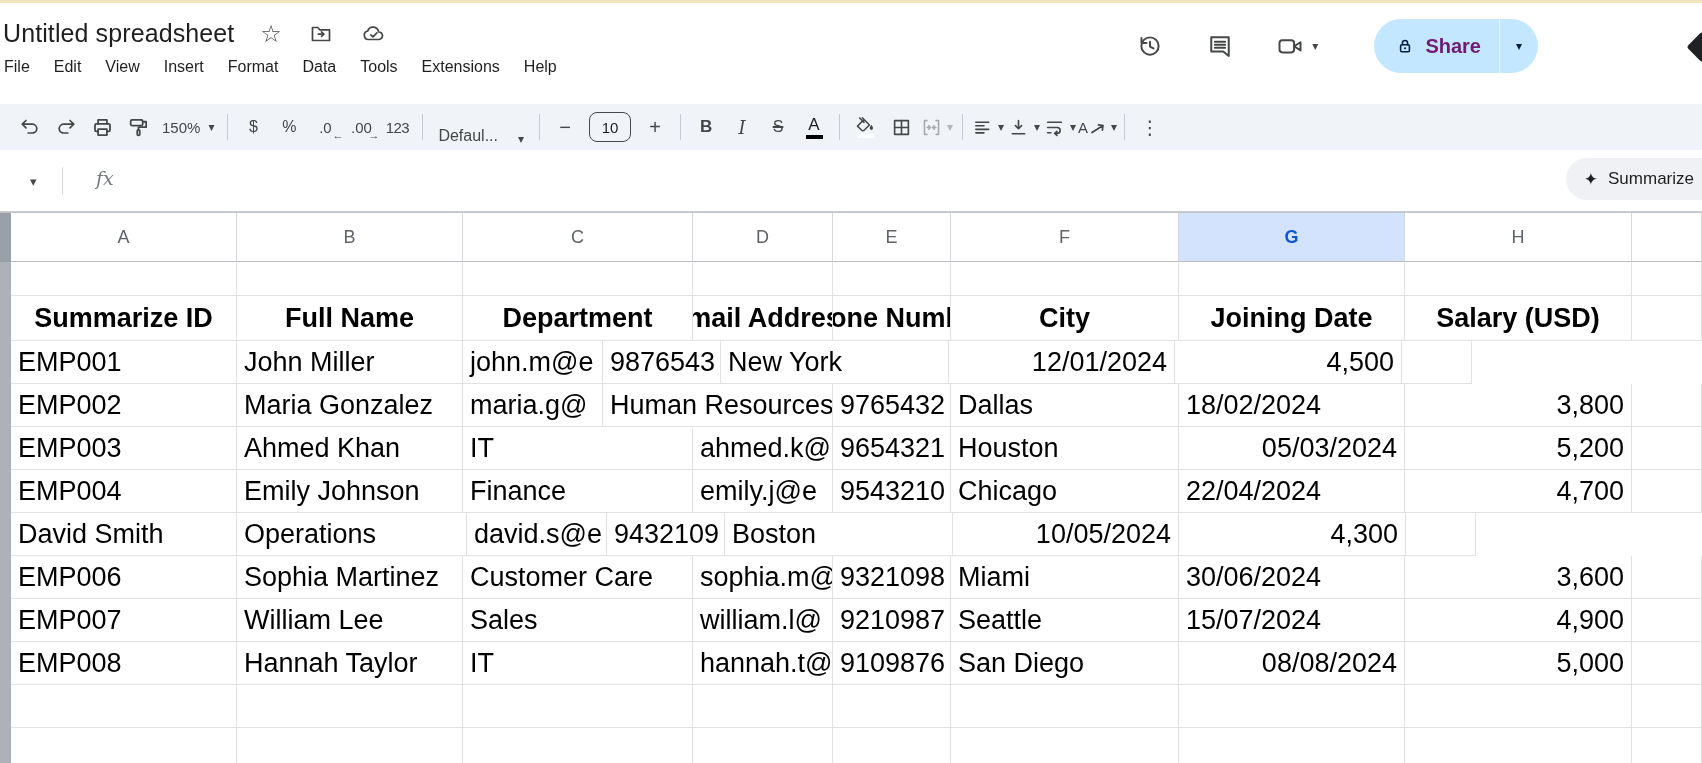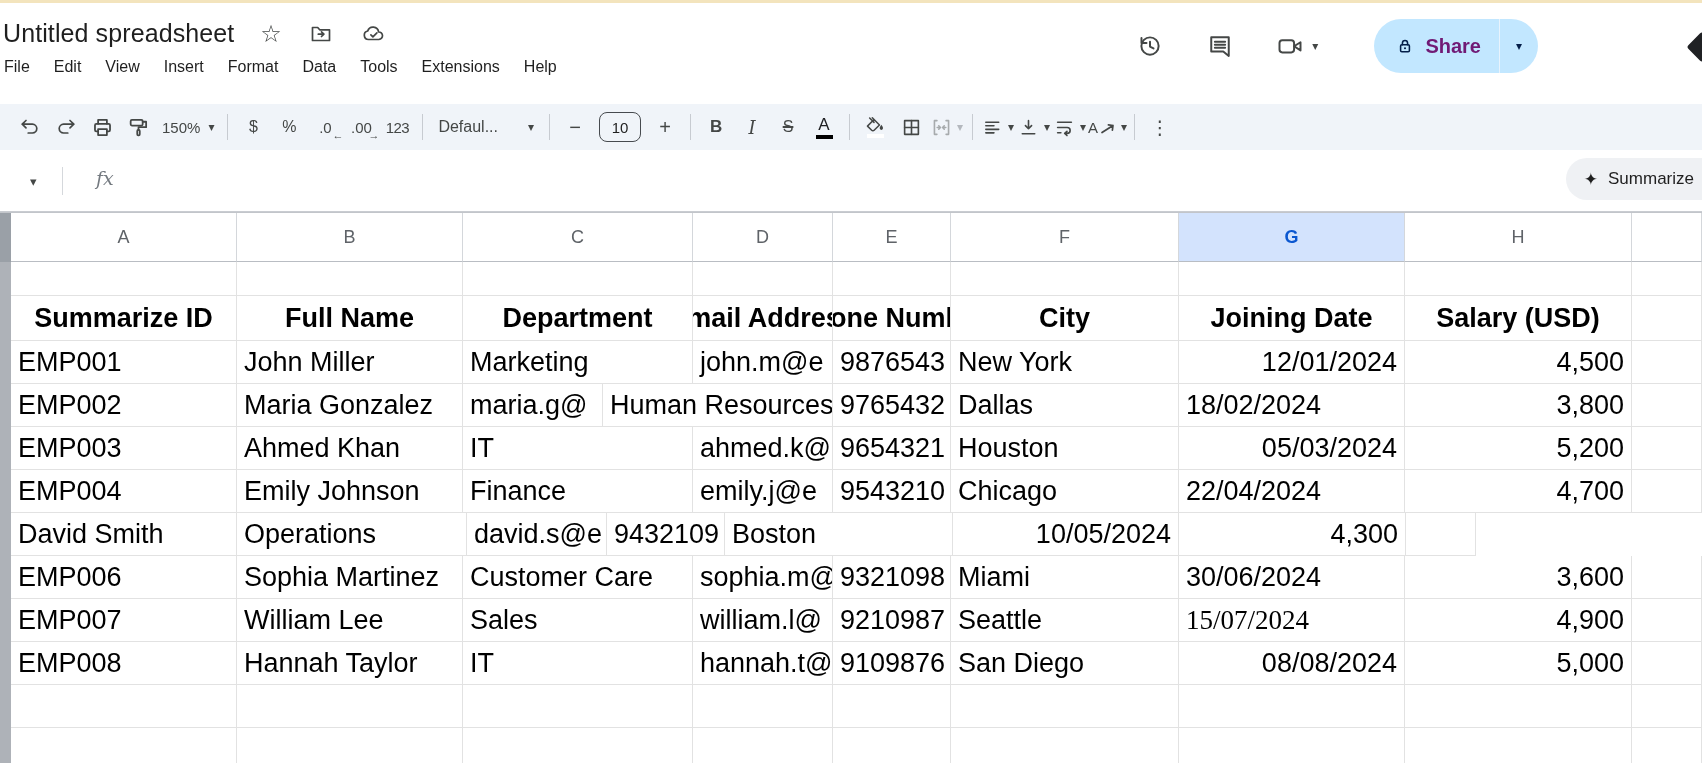--- a/index.html
+++ b/index.html
@@ -34,21 +34,21 @@
   
   .toolbar { position:absolute; top:104px; left:0; width:1702px; height:46px; background:#f0f4f9; display:flex; align-items:center; padding-left:12px; }
   .tb-btn { min-width:36px; height:36px; display:flex; align-items:center; justify-content:center; border-radius:8px; gap:5px; }
   .tb-sep { width:1px; height:26px; background:#c7cbd1; margin:0 7px; flex:none; }
   .tb-text { font-size:15px; color:#444746; }
   .tb-zoom { padding:0 6px; gap:8px; }
   .dec-group { position:relative; padding:0 7px; }
   .dec-main { font-size:15px; color:#444746; font-weight:500; }
   .dec-arrow { position:absolute; bottom:4px; right:0px; font-size:11px; color:#444746; }
   .fmt-123 { font-size:15px; color:#444746; letter-spacing:-0.5px; }
-  .font-box { padding:0 8px; gap:30px; min-width:96px; }
+  .font-box { padding:0 8px; gap:20px; min-width:96px;align-items:flex-end; }
   .font-name { font-size:16px; color:#444746; }
   .size-box { width:42px; height:30px; border:1.5px solid #474b4f; border-radius:8px; display:flex; align-items:center; justify-content:center; font-size:15px; color:#1f1f1f; margin:0 6px; }
   .b-glyph { font-weight:bold; font-size:17px; color:#444746; }
   .i-glyph { font-family:"DejaVu Serif", serif; font-style:italic; font-size:18px; color:#444746; }
   .s-glyph { font-size:16px; color:#444746; text-decoration:line-through; text-decoration-thickness:2px; }
   .a-color { display:flex; flex-direction:column; align-items:center; line-height:1; }
   .a-color .a-letter { font-size:17px; font-weight:500; color:#202124; }
   .a-color .color-bar { width:17px; height:4px; margin-top:2px; background:#000; }
   .fill-wrap { display:flex; flex-direction:column; align-items:center; line-height:1; }
   .fill-wrap .color-bar { width:17px; height:4px; margin-top:1px; background:#fff; }
@@ -341,21 +341,20 @@
           <div class="cell hdr" style="width: 118px;">Phone Number</div>
           <div class="cell hdr" style="width: 228px;">City</div>
           <div class="cell hdr" style="width: 226px;">Joining Date</div>
           <div class="cell hdr" style="width: 227px;">Salary (USD)</div>
           <div class="cell hdr" style="width: 70px;"></div>
         </div>
         <div class="grid-row" style="height: 43px;">
           <span class="sliver"></span>
           <div class="cell" style="width: 226px;">EMP001</div>
           <div class="cell" style="width: 226px;">John Miller</div>
-          <div class="cell" style="width: 230px;">Marketing</div>
           <div class="cell" style="width: 140px;">john.m@e</div>
           <div class="cell" style="width: 118px;">9876543</div>
           <div class="cell" style="width: 228px;">New York</div>
           <div class="cell al-r" style="width: 226px;">12/01/2024</div>
           <div class="cell al-r" style="width: 227px;">4,500</div>
           <div class="cell" style="width: 70px;"></div>
         </div>
         <div class="grid-row" style="height: 43px;">
           <span class="sliver"></span>
           <div class="cell" style="width: 226px;">EMP002</div>
@@ -416,21 +415,21 @@
           <div class="cell" style="width: 70px;"></div>
         </div>
         <div class="grid-row" style="height: 43px;">
           <span class="sliver"></span>
           <div class="cell" style="width: 226px;">EMP007</div>
           <div class="cell" style="width: 226px;">William Lee</div>
           <div class="cell" style="width: 230px;">Sales</div>
           <div class="cell" style="width: 140px;">william.l@</div>
           <div class="cell" style="width: 118px;">9210987</div>
           <div class="cell" style="width: 228px;">Seattle</div>
-          <div class="cell" style="width: 226px; font-family: Liberation Serif, serif;">15/07/2024</div>
+          <div class="cell" style="width: 226px;">15/07/2024</div>
           <div class="cell al-r" style="width: 227px;">4,900</div>
           <div class="cell" style="width: 70px;"></div>
         </div>
         <div class="grid-row" style="height: 43px;">
           <span class="sliver"></span>
           <div class="cell" style="width: 226px;">EMP008</div>
           <div class="cell" style="width: 226px;">Hannah Taylor</div>
           <div class="cell" style="width: 230px;">IT</div>
           <div class="cell" style="width: 140px;">hannah.t@</div>
           <div class="cell" style="width: 118px;">9109876</div>

